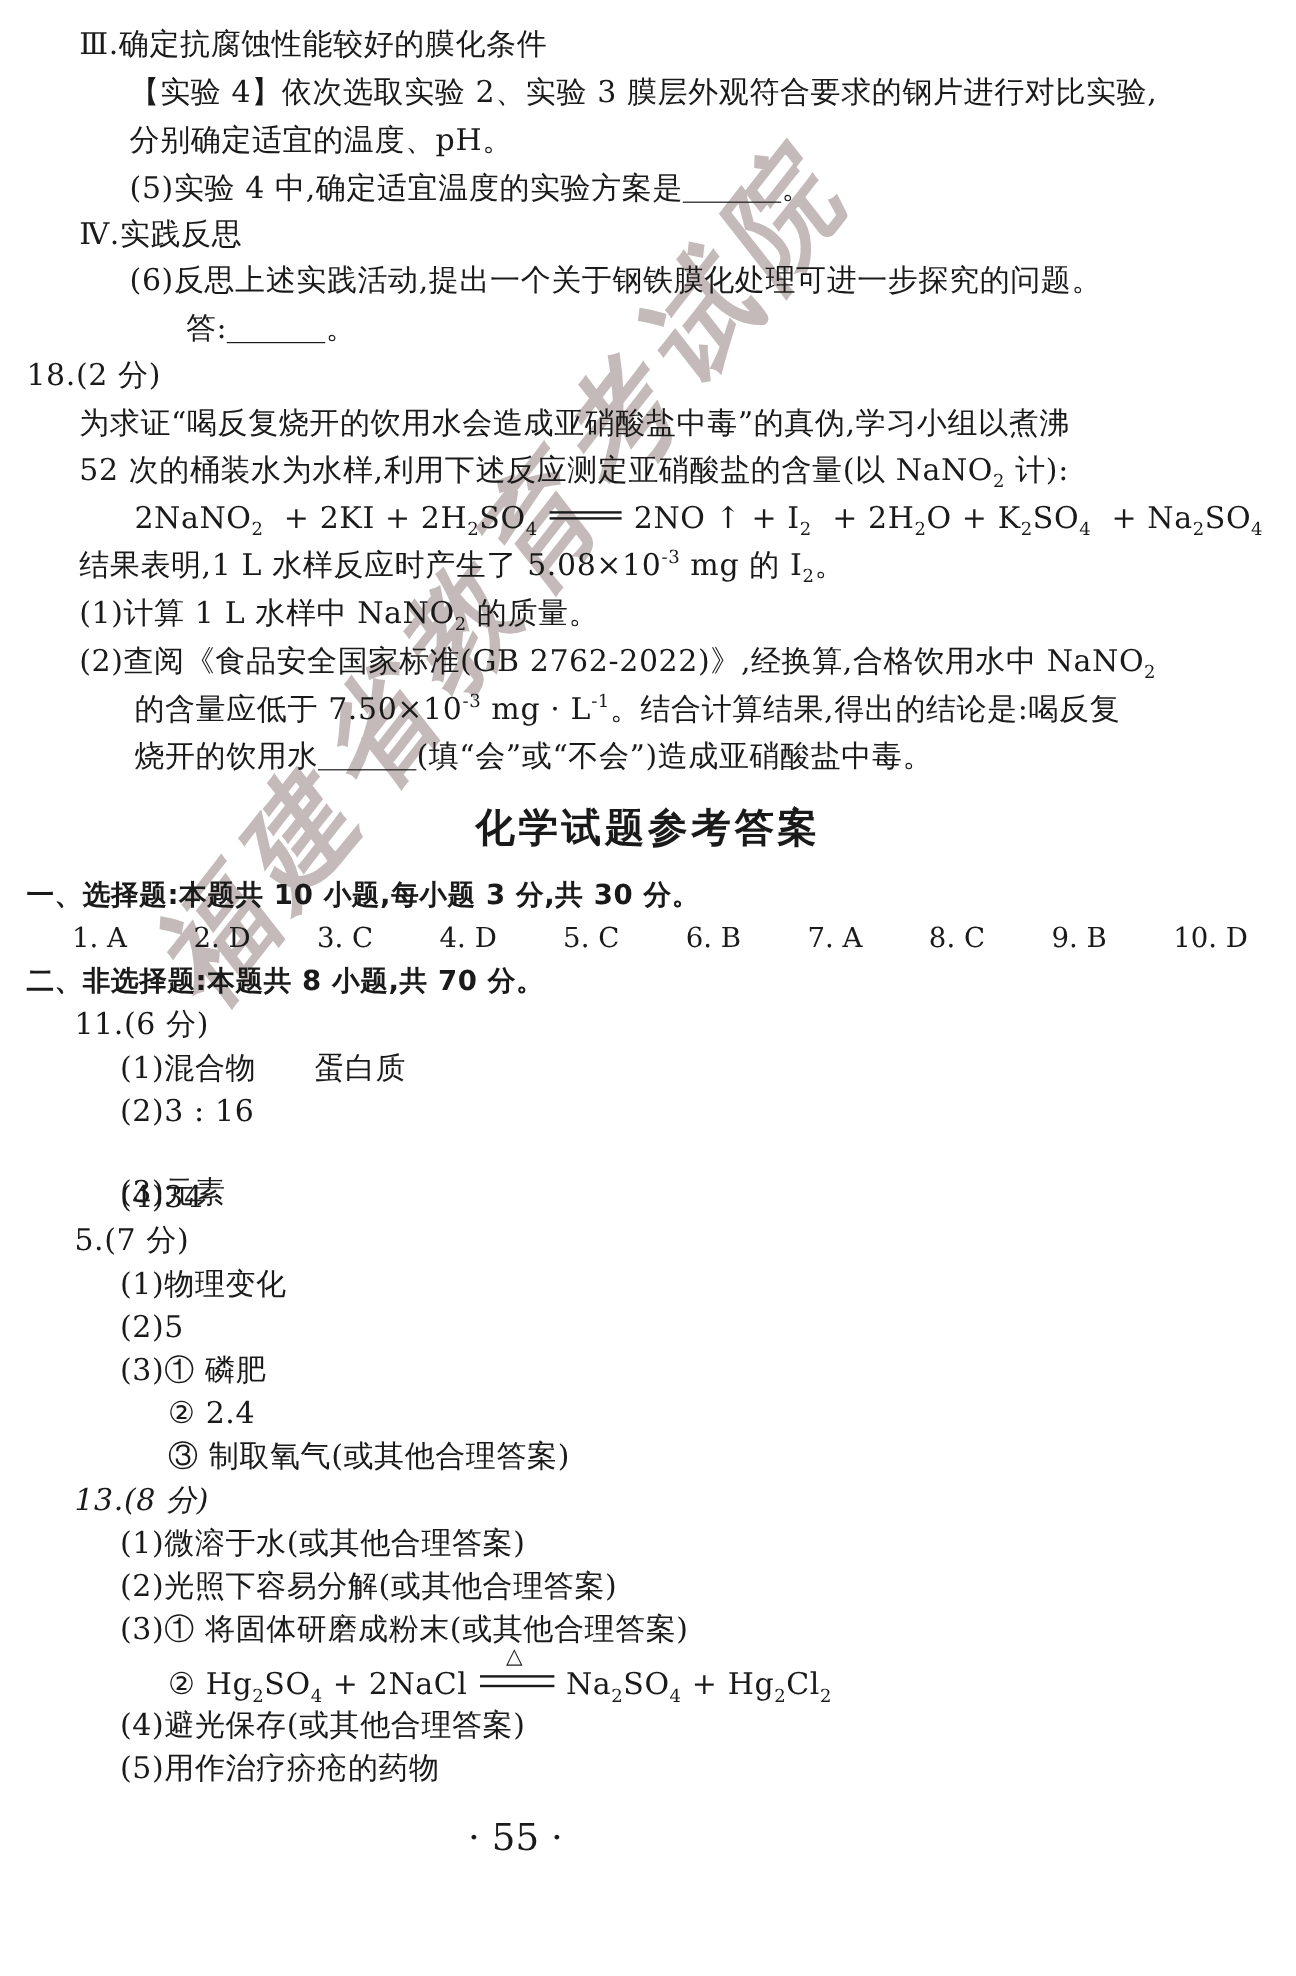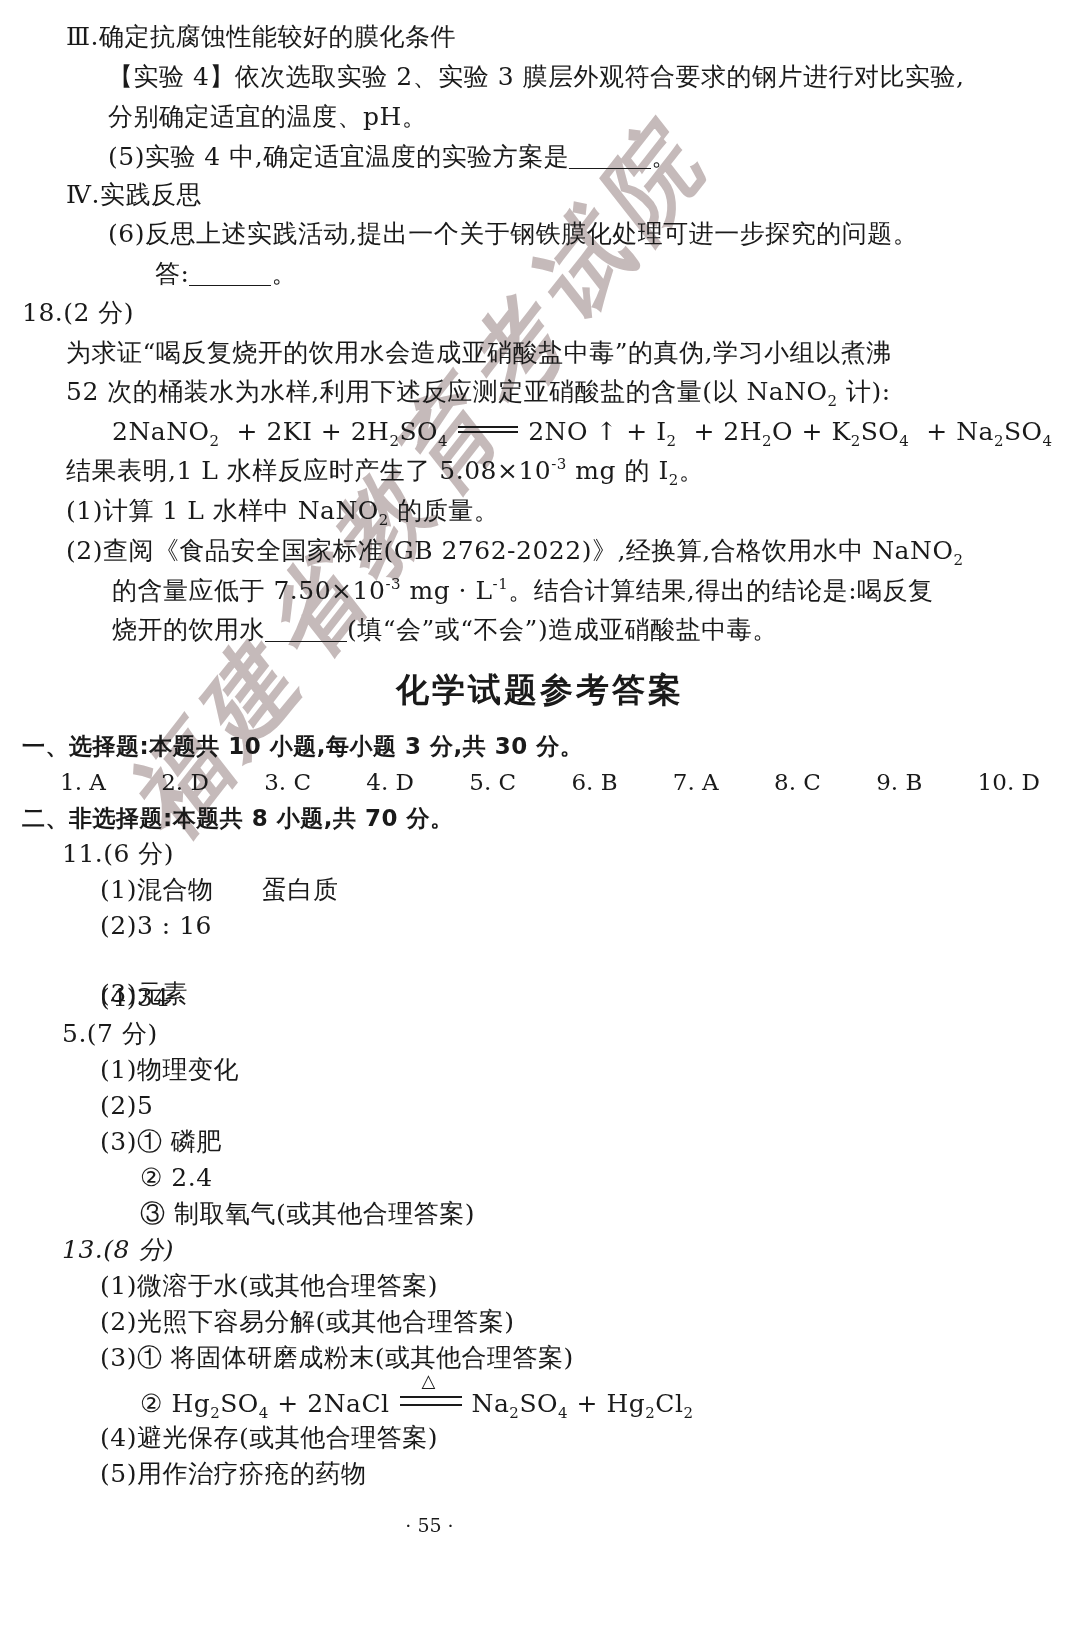--- a/index.html
+++ b/index.html
@@ -24,21 +24,21 @@
   .eqsign { display: inline-block; width: 60px; border-top: 2px solid #1a1a1a; border-bottom: 2px solid #1a1a1a; height: 3px; vertical-align: 7px; margin: 0 10px; }
   .heatsign { display: inline-block; position: relative; width: 62px; height: 6px; border-top: 2px solid #1a1a1a; border-bottom: 2px solid #1a1a1a; vertical-align: 6px; margin: 0 10px; }
   .heatsign .tri { position: absolute; top: -26px; left: 22px; font-size: 18px; line-height: 18px; }
   .answers { position: absolute; top: 764px; left: 60px; width: 980px; display: flex; justify-content: space-between; font-size: 23px; line-height: 36px; }
   .watermark {
     position: absolute; left: 150px; top: 760px; transform: rotate(-52deg); transform-origin: left center;
     font-family: "DejaVu Serif", "Liberation Serif", serif; font-style: italic;
     font-size: 95px; letter-spacing: 14px; color: rgba(150,130,130,0.55);
     white-space: nowrap; pointer-events: none; font-weight: bold;
   }
-  .pagenum { position: absolute; top: 1514px; left: 0; width: 859px; text-align: center; font-size: 19px; }
+  .pagenum { position: absolute; top: 1514px; left: 0; width: 859px; text-align: center; font-size: 31px; }
 </style>
 </head>
 <body>
 
 <div class="watermark">福建省教育考试院</div>
 
 <div class="line" style="top:19px;left:66px;">Ⅲ.确定抗腐蚀性能较好的膜化条件</div>
 <div class="line" style="top:59px;left:108px;">【实验 4】依次选取实验 2、实验 3 膜层外观符合要求的钢片进行对比实验,</div>
 <div class="line" style="top:99px;left:108px;">分别确定适宜的温度、pH。</div>
 <div class="line" style="top:139px;left:108px;">

